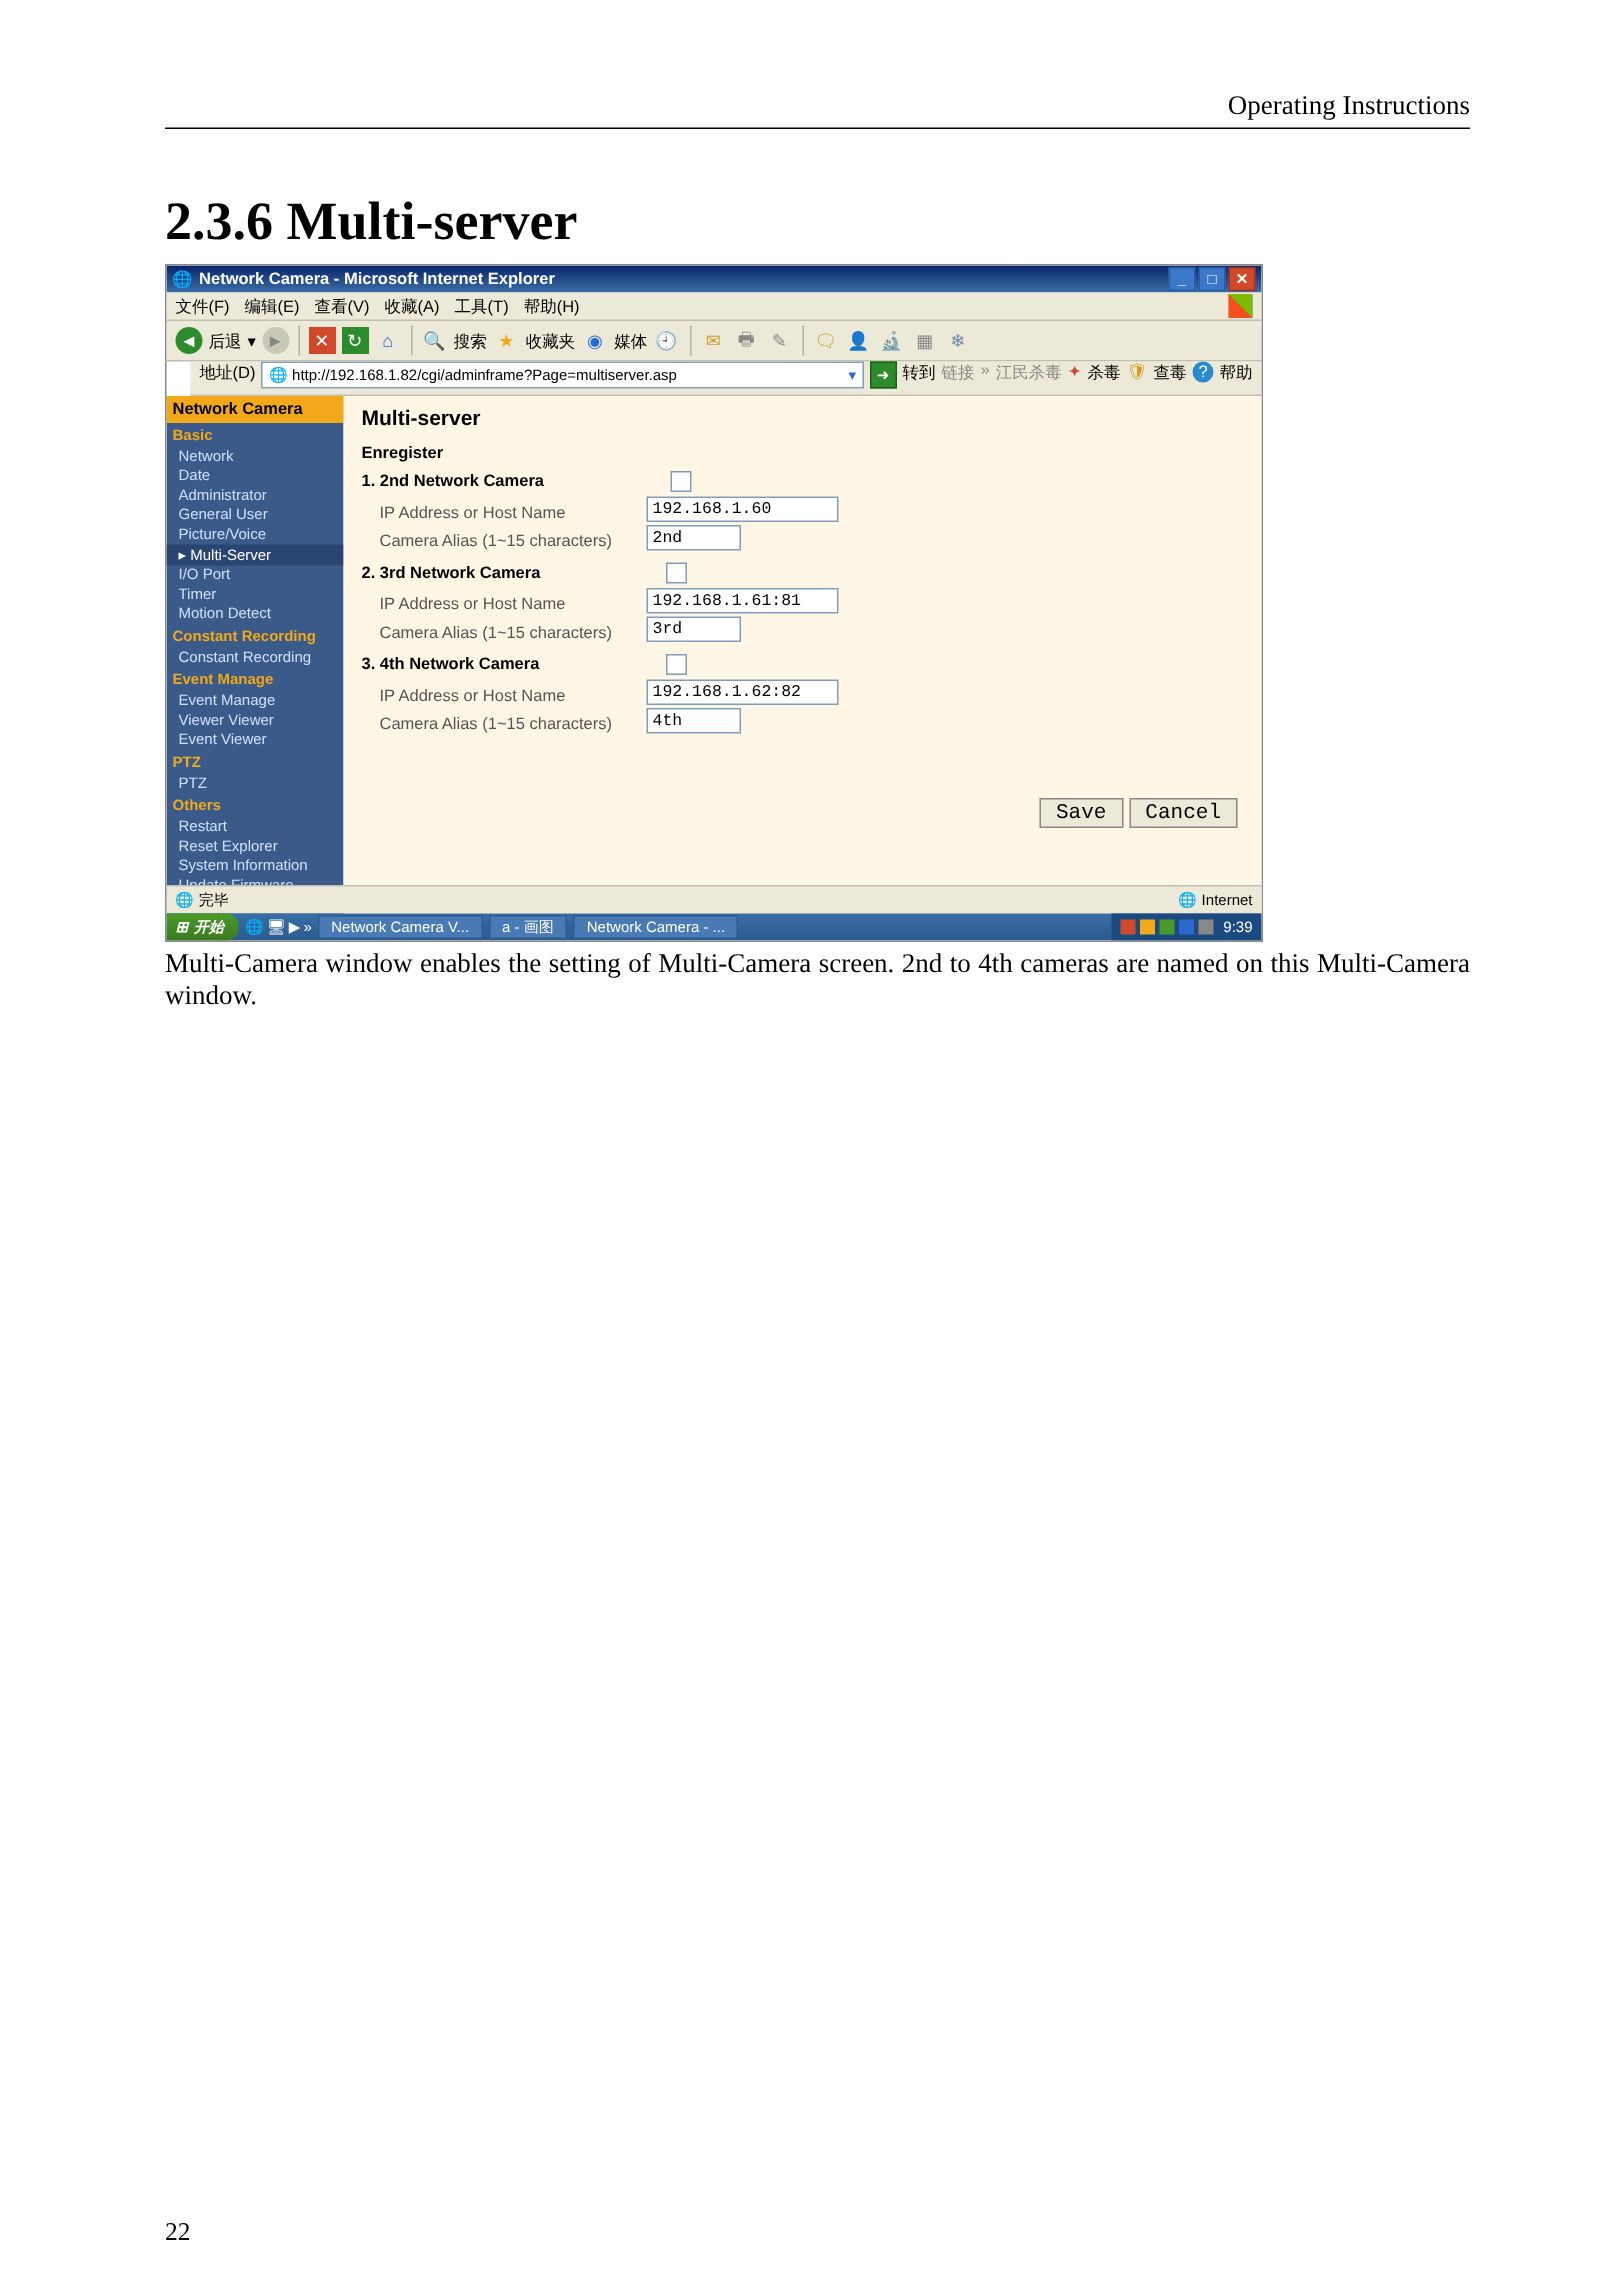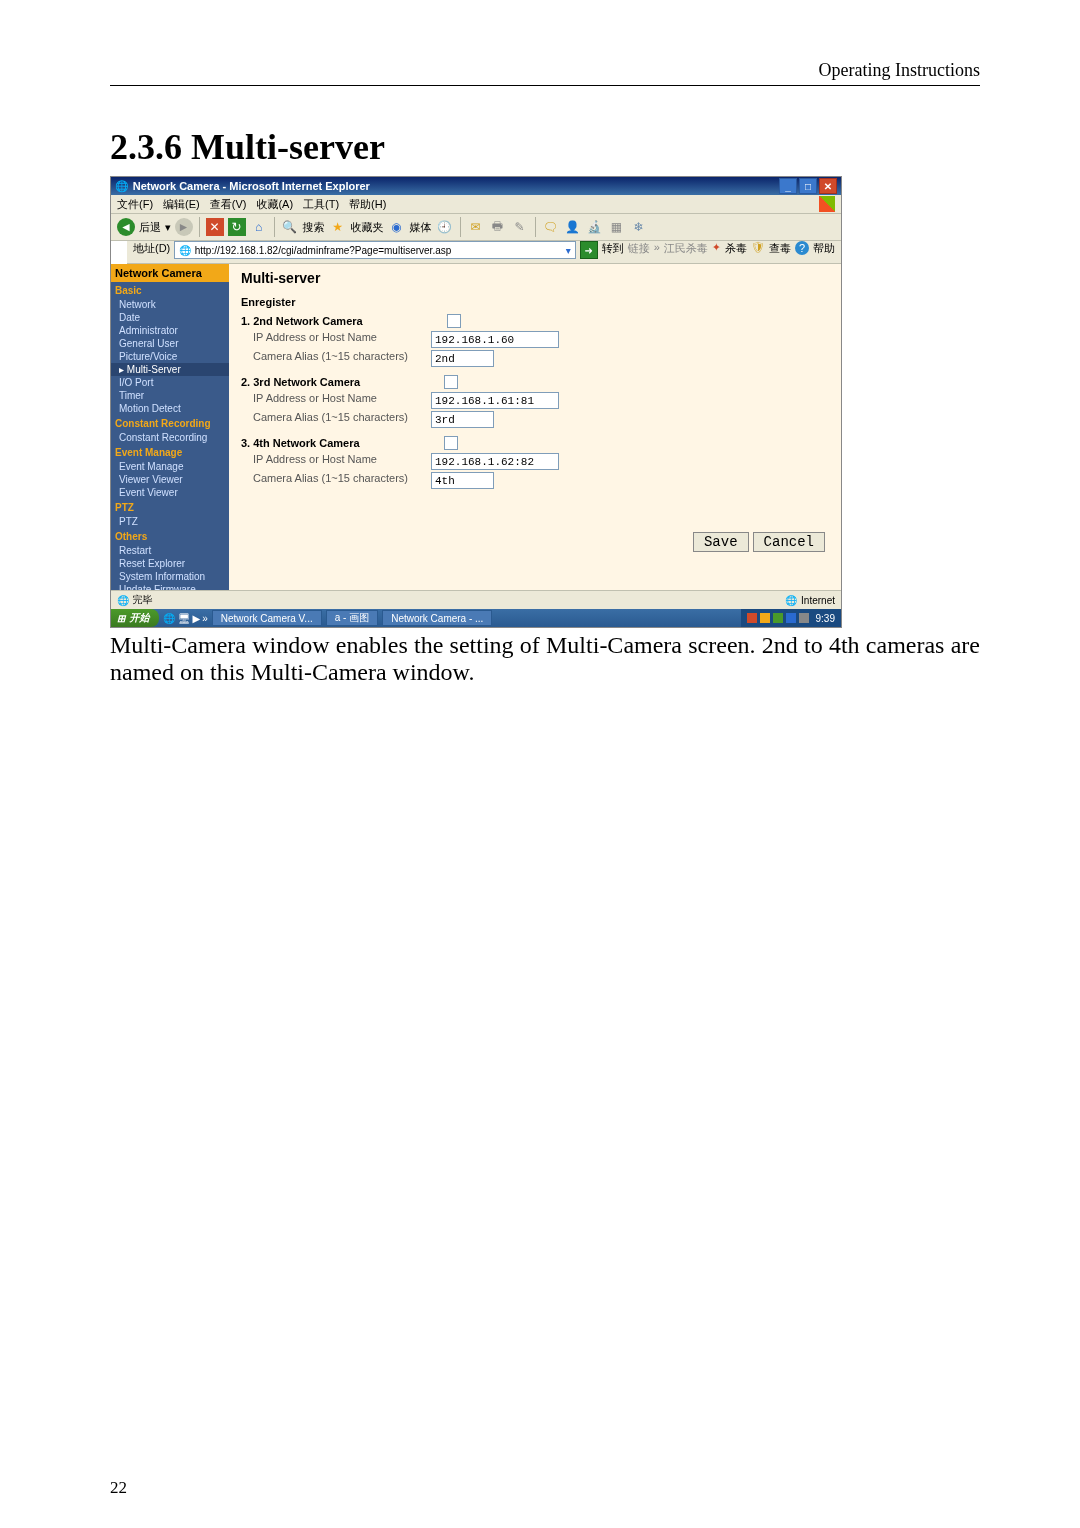--- a/index.html
+++ b/index.html
@@ -169,21 +169,21 @@
   .cam-hdr {
     font-weight: bold;
     font-size: 11px;
     margin-bottom: 3px;
     display: flex;
     align-items: center;
     gap: 84px;
   }
   .cam-row {
     display: flex;
-    align-items: flex-start;
+    align-items: flex-end;
     gap: 8px;
     margin: 2px 0 2px 12px;
     font-size: 11px;
     color: #555;
   }
   .cam-label { width: 170px; }
   .cam-input {
     border: 1px solid #7f9db9;
     background: #fff;
     height: 15px;
@@ -259,21 +259,21 @@
   .tray {
     margin-left: auto;
     background: #1a4a80;
     height: 100%;
     padding: 0 6px;
     display: flex;
     align-items: center;
     gap: 3px;
   }
   .caption {
-    font-size: 24px;
+    font-size: 18px;
     margin-top: 4px;
     text-align: justify;
   }
   .page-num {
     position: absolute;
     left: 110px;
     bottom: 30px;
     font-size: 17px;
   }
   .tray-ic { width:10px; height:10px; display:inline-block; }

